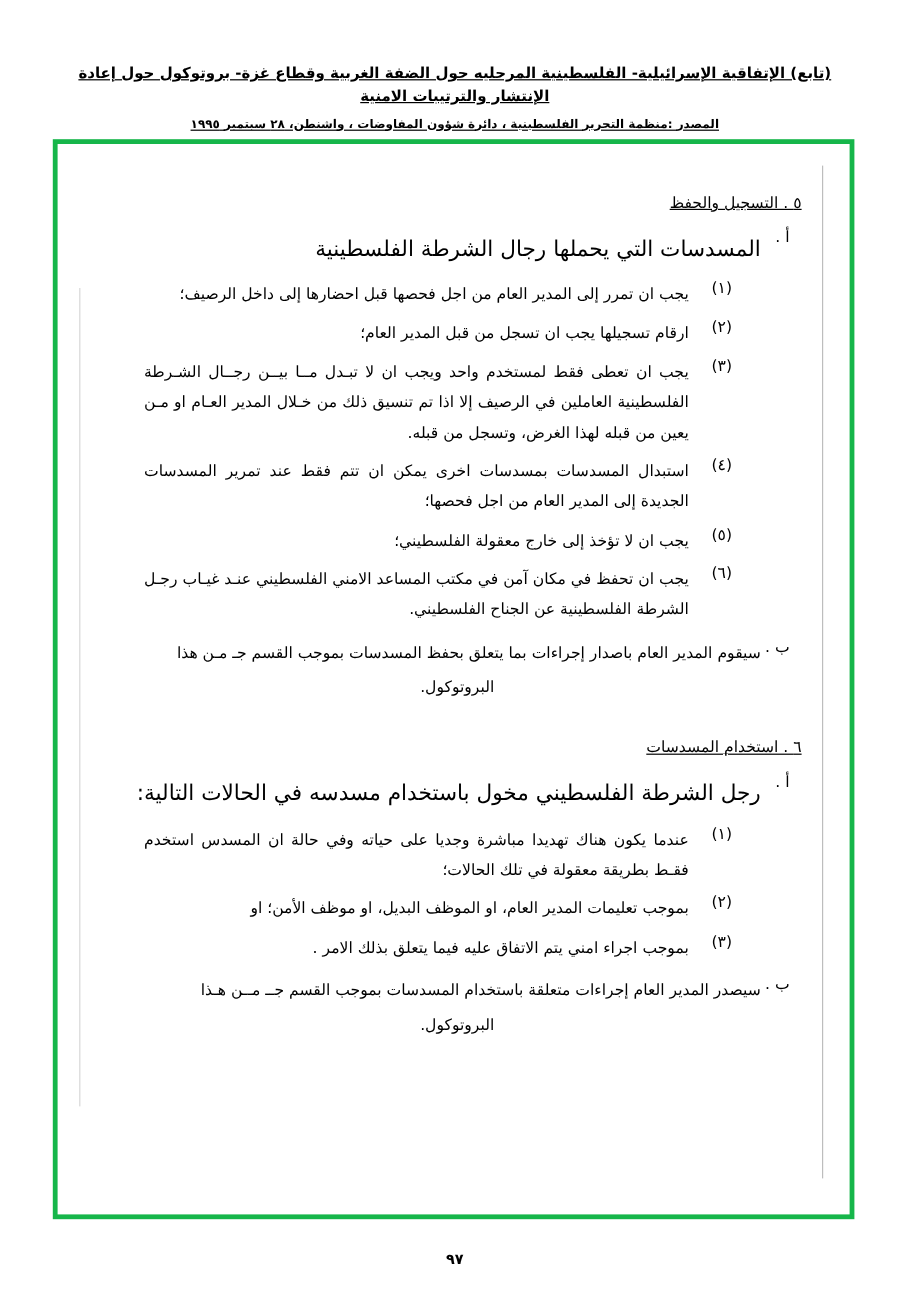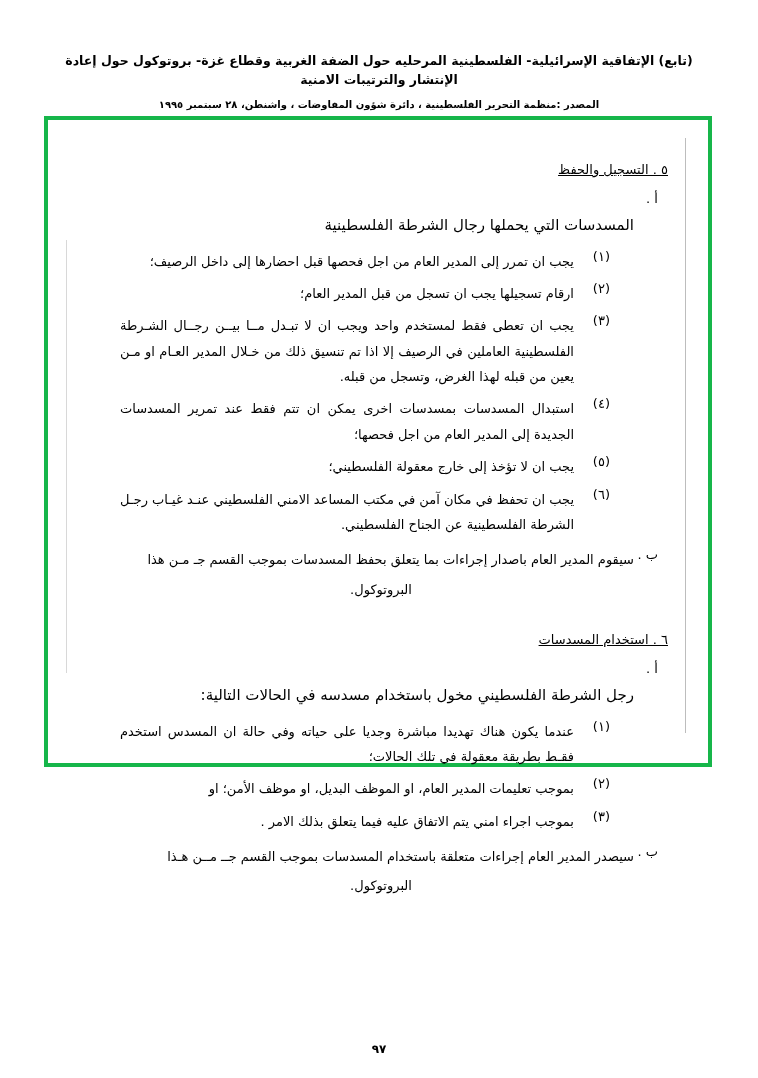--- a/index.html
+++ b/index.html
@@ -17,20 +17,21 @@
   }
   .page {
     width: 758px;
     height: 1078px;
     position: relative;
     box-sizing: border-box;
   }
   .header {
     padding: 52px 52px 0 52px;
     text-align: center;
+    text-decoration: underline;
   }
   .header-title {
     font-size: 12.5px;
     font-weight: bold;
     line-height: 1.5;
     letter-spacing: 0px;
     color: #000;
     direction: rtl;
   }
   .header-source {
@@ -39,21 +40,21 @@
     margin-top: 9px;
     color: #000;
     direction: rtl;
     text-align: center;
   }
   .frame {
     position: absolute;
     top: 116px;
     left: 44px;
     width: 668px;
-    height: 651px;
+    height: 900px;
     border: 4px solid #16b64a;
     box-sizing: border-box;
   }
   .frame-inner {
     position: absolute;
     top: 0;
     left: 0;
     right: 0;
     bottom: 0;
     padding: 42px 40px 30px 46px;
@@ -94,25 +95,24 @@
   .lvl1 .marker {
     flex: 0 0 auto;
     width: 34px;
     font-size: 13px;
     text-align: right;
     padding-right: 26px;
     box-sizing: border-box;
   }
   .lvl1 .body {
     flex: 1 1 auto;
-    font-size: 15px;
+    font-size: 18px;
     line-height: 1.85;
     text-align: justify;
     text-align-last: right;
-    margin-top: 21px;
   }
   .lvl1.noindent .marker { padding-right: 10px; }
 
   .lvl2 {
     display: flex;
     direction: rtl;
     margin-bottom: 7px;
     padding-right: 58px;
   }
   .lvl2 .marker {

